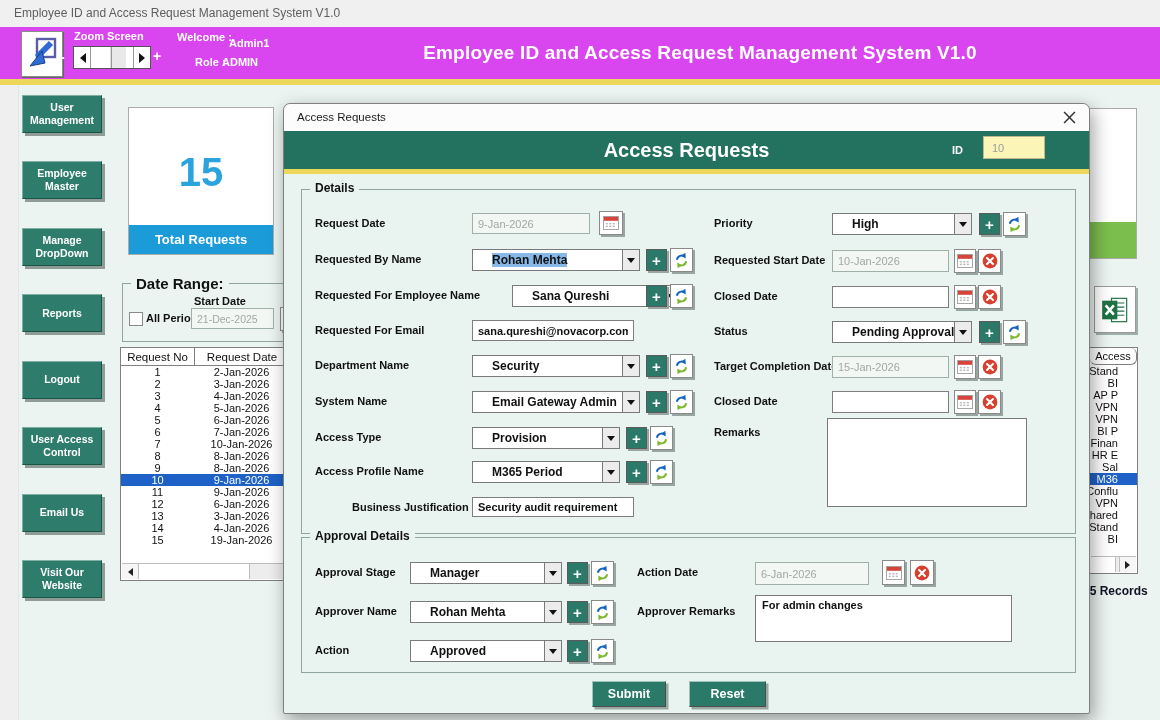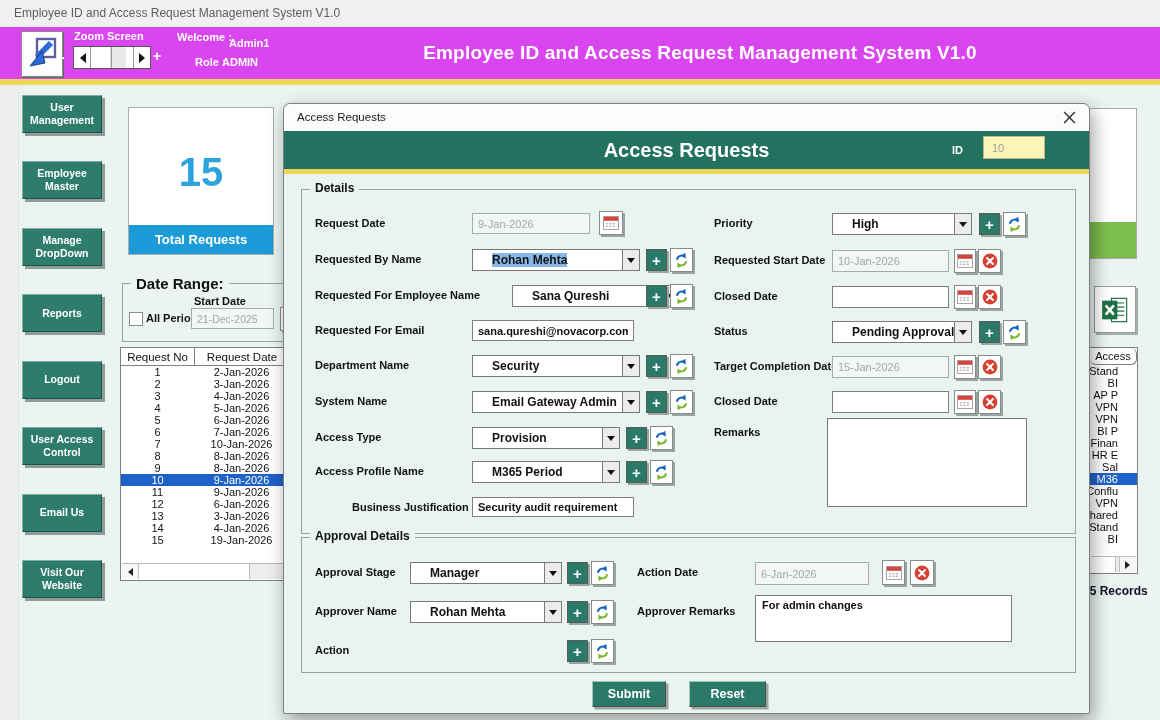--- a/index.html
+++ b/index.html
@@ -625,20 +625,26 @@
             <polygon points="16,1 16.5,8.5 10.5,5" fill="#1565C0"></polygon>
             <path d="M17 12 A6.5 6.5 0 0 1 6.5 16" fill="none" stroke="#7CB82F" stroke-width="2.6"></path>
             <polygon points="6,21 5.5,13.5 11.5,17" fill="#7CB82F"></polygon>
           </svg>
       </span>
 
       <span class="flabel" style="left:335px;top:67px;">Approver Remarks</span>
       <textarea class="txtarea" style="left: 453px; top: 57px; width: 257px; height: 47px;">For admin changes</textarea>
 
       <span class="flabel" style="left:13px;top:106px;">Action</span>
+      <div class="combo" style="left:108px;top:102px;width:152px;">
+        <span class="val">Approved</span>
+        <span class="dd">
+            <i></i>
+          </span>
+      </div>
       <span class="btn3d plus-btn" style="left:265px;top:102px;">+</span>
       <span class="btn3d icon-btn" style="left:289px;top:101px;width:23px;height:24px;">
         <svg width="17" height="17" viewBox="0 0 22 22">
             <path d="M5 10 A6.5 6.5 0 0 1 15.5 6" fill="none" stroke="#1565C0" stroke-width="2.6"></path>
             <polygon points="16,1 16.5,8.5 10.5,5" fill="#1565C0"></polygon>
             <path d="M17 12 A6.5 6.5 0 0 1 6.5 16" fill="none" stroke="#7CB82F" stroke-width="2.6"></path>
             <polygon points="6,21 5.5,13.5 11.5,17" fill="#7CB82F"></polygon>
           </svg>
       </span>
     </div>

